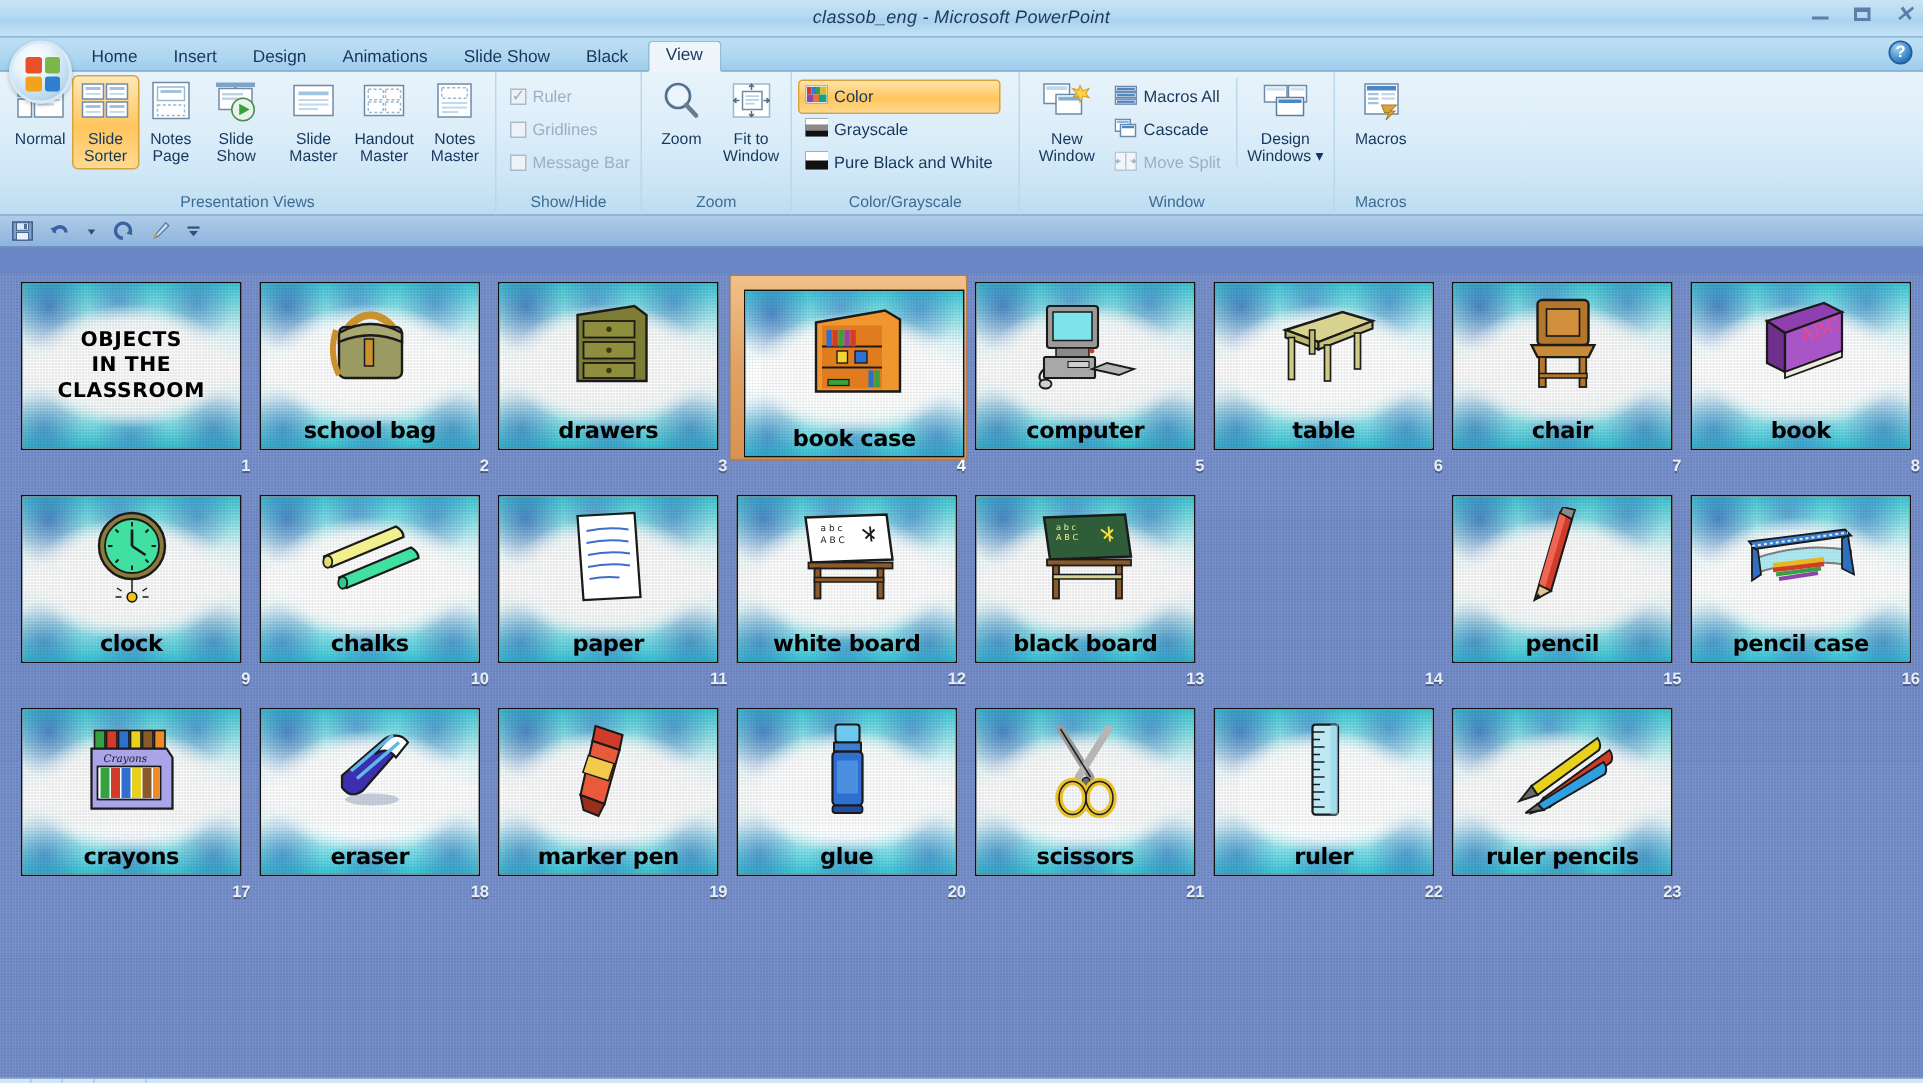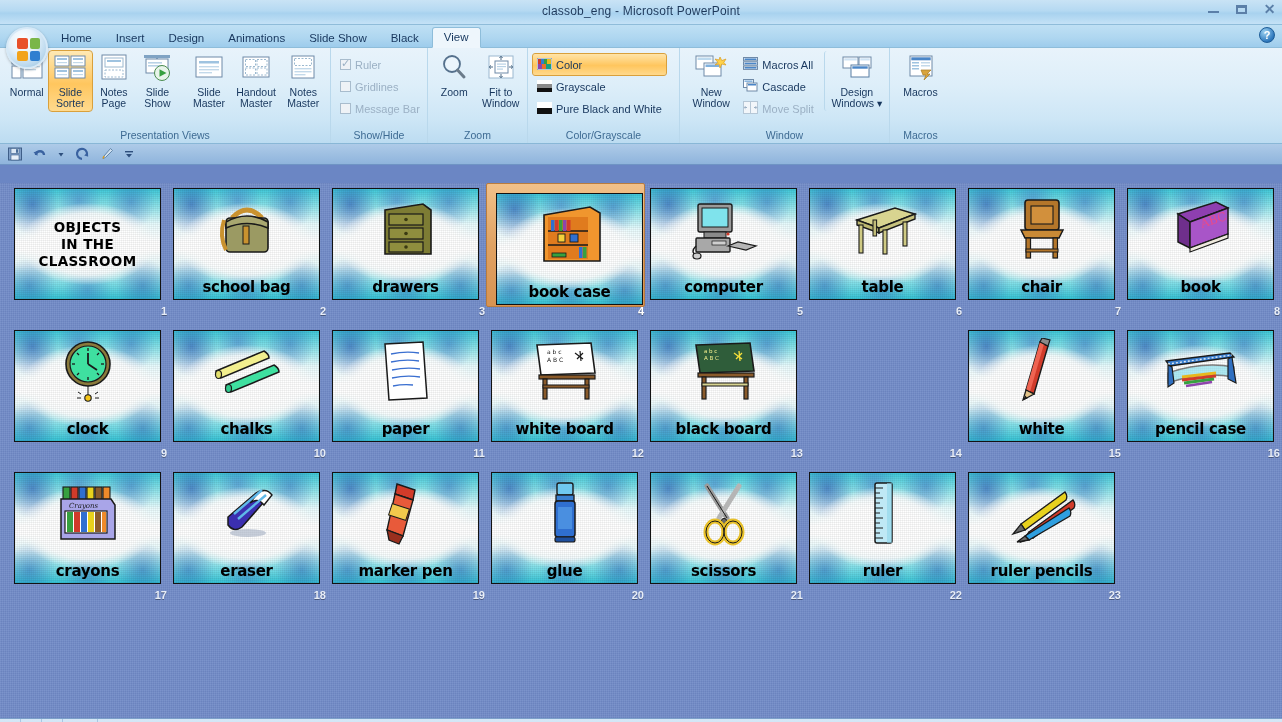--- a/index.html
+++ b/index.html
@@ -10,20 +10,21 @@
     font-family: "Liberation Sans", sans-serif;
     font-size: 11px;
   }
   body { background: #6b86c4; }
 
   
   .titlebar {
     position: relative; height: 25px;
     background: linear-gradient(to bottom, #c9e3f5 0%, #b5d9f2 45%, #a8d2ef 55%, #c4e2f6 100%);
     border-bottom: 1px solid #8fbcd9;
+    font-style: italic;
   }
   .title-text {
     position: absolute; left: 0; right: 0; top: 4px;
     text-align: center; font-size: 12px; color: #1e395b;
     letter-spacing: .2px;
   }
   .win-btns {
     position: absolute; right: 4px; top: 2px;
     display: flex; align-items: center; gap: 11px;
   }
@@ -910,21 +911,21 @@
           <div class="art">
             <svg width="56" height="66" viewBox="0 0 56 66">
     <path d="M26 4 L34 8 L20 56 L12 52 Z" fill="#d13b2a" stroke="#1a1a1a" stroke-width="1.4"></path>
     <path d="M26 4 L30 6 L16 54 L12 52 Z" fill="#ef6452"></path>
     <path d="M20 56 L12 52 L9 62 Z" fill="#e3c48a" stroke="#1a1a1a" stroke-width="1.3"></path>
     <path d="M11.4 57.5 L9 62 L13.5 60.5 Z" fill="#1a1a1a"></path>
     <path d="M26 4 L34 8 L36 2 L28 0 Z" fill="#8a8a8a" stroke="#1a1a1a" stroke-width="1.2"></path>
   </svg>
           </div>
           <div class="caption">
-            <div>white</div>
+            <div>pencil</div>
           </div>
         </div>
         <div class="num">15</div>
       </div>
       <div class="cell">
         <div class="slide-wrap"></div>
         <div class="slide">
           <div class="bg"></div>
           <div class="art">
             <svg width="86" height="56" viewBox="0 0 86 56">

